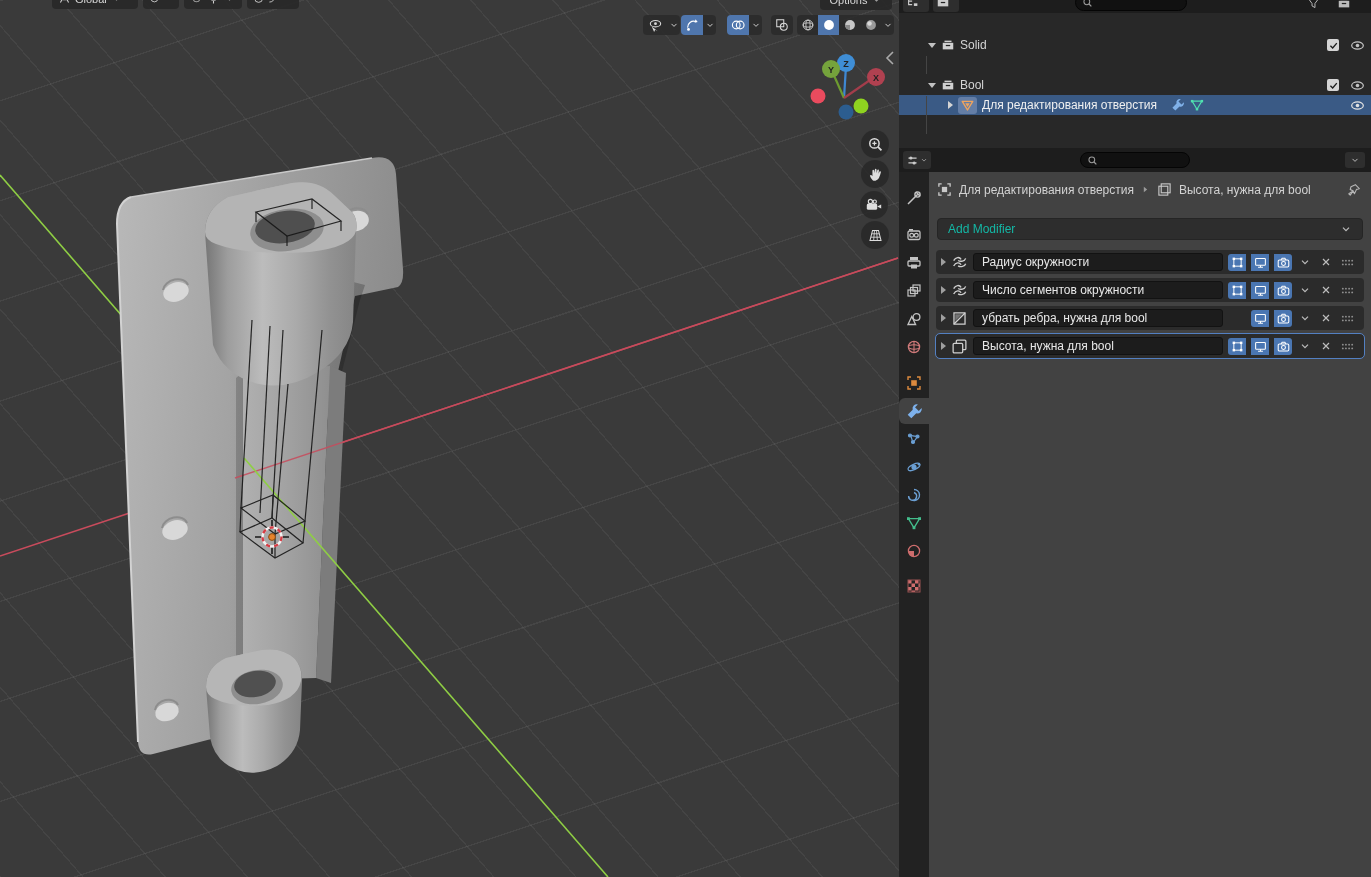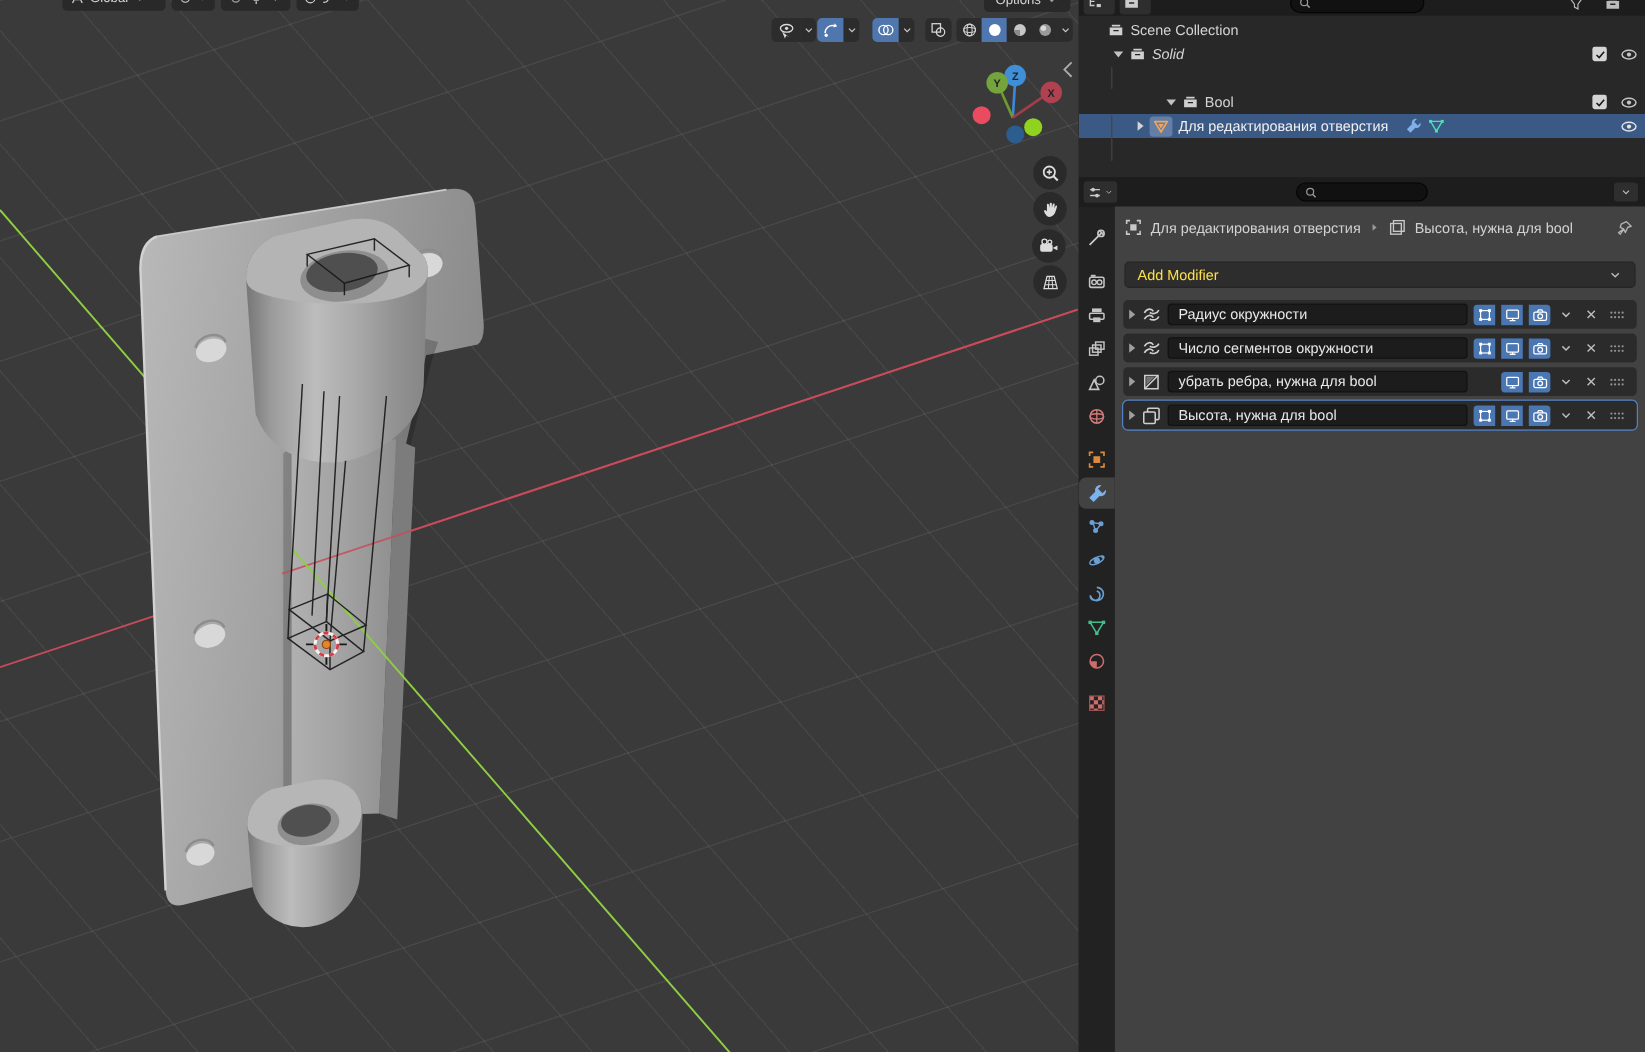--- a/index.html
+++ b/index.html
@@ -56,21 +56,21 @@
   .props-header { left:899px; top:148px; width:472px; height:24px; background:#1d1d1d; }
   .searchbox { position:absolute; background:#111; border:1px solid #050505; border-radius:9px;
                display:flex; align-items:center; padding-left:6px; gap:4px; }
   .tabrail { left:899px; top:172px; width:30px; height:705px; background:#222; }
   .tab { position:absolute; left:0; width:30px; height:26px; display:flex; align-items:center; justify-content:center; }
   .tab.active { background:#424242; border-radius:6px 0 0 6px; }
   .props-content { left:929px; top:172px; width:442px; height:705px; background:#424242; color:#d9d9d9; }
   .crumb { position:absolute; left:8px; top:10px; display:flex; align-items:center; gap:7px; font-size:12px; color:#d2d2d2; }
   .addmod { position:absolute; left:8px; right:8px; top:46px; height:22px; background:#2d2d2d;
             border:1px solid #252525; border-radius:4px; display:flex; align-items:center;
-            padding:0 10px; color:#fde047; }
+            padding:0 10px; color:#14b8a6; }
   .addmod .chev { margin-left:auto; }
   .mrow { position:absolute; left:7px; width:428px; height:24px; background:#2b2b2b; border-radius:4px;
           display:flex; align-items:center; gap:5px; padding:0 5px; }
   .mrow.active { outline:1px solid #5380c2; }
   .mname { height:18px; background:#1c1c1c; border:1px solid #121212; border-radius:3px;
            width:250px; display:flex; align-items:center; padding:0 8px; color:#e8e8e8; font-size:12px; }
   .bluebtn { width:18px; height:17px; background:#4a76b2; display:flex; align-items:center; justify-content:center; }
   .btn-sp { width:18px; height:17px; }
   .ghost { display:flex; align-items:center; justify-content:center; color:#bdbdbd; width:16px; }
   svg { display:block; }
@@ -452,48 +452,41 @@
           <use href="#sym-magnifier" style="color:#999"></use>
         </svg>
     </div>
     <svg class="abs" style="left:408px; top:-3px;" width="13" height="13" viewBox="0 0 16 16">
         <use href="#sym-funnel" style="color:#bbb"></use>
       </svg>
     <svg class="abs" style="left:438px; top:-4px;" width="14" height="14" viewBox="0 0 16 16">
         <use href="#sym-collection" style="color:#bbb"></use>
       </svg>
 
-    <div class="ol-row" style="top:15px;">
-      <span style="width:19px"></span>
-      <svg width="14" height="14" viewBox="0 0 16 16">
-          <use href="#sym-collection" style="color:#d0d0d0"></use>
-        </svg>
-      <span>Scene Collection</span>
-    </div>
-
-    <div class="ol-row" style="top:35px;font-style:italic;">
+
+    <div class="ol-row" style="top:35px;">
       <span style="width:24px"></span>
       <span class="arrow-down"></span>
       <svg width="14" height="14" viewBox="0 0 16 16">
           <use href="#sym-collection" style="color:#d0d0d0"></use>
         </svg>
       <span>Solid</span>
       <span style="flex:1"></span>
       <span class="checkbox">
           <svg width="11" height="11" viewBox="0 0 16 16">
             <use href="#sym-check"></use>
           </svg>
         </span>
       <svg width="15" height="15" viewBox="0 0 16 16" style="margin:0 6px 0 6px">
           <use href="#sym-eye" style="color:#c4c4c4"></use>
         </svg>
     </div>
 
 
-    <div class="ol-row" style="top:75px;padding-left:44px;">
+    <div class="ol-row" style="top:75px;">
       <span style="width:24px"></span>
       <span class="arrow-down"></span>
       <svg width="14" height="14" viewBox="0 0 16 16">
           <use href="#sym-collection" style="color:#d0d0d0"></use>
         </svg>
       <span>Bool</span>
       <span style="flex:1"></span>
       <span class="checkbox">
           <svg width="11" height="11" viewBox="0 0 16 16">
             <use href="#sym-check"></use>

